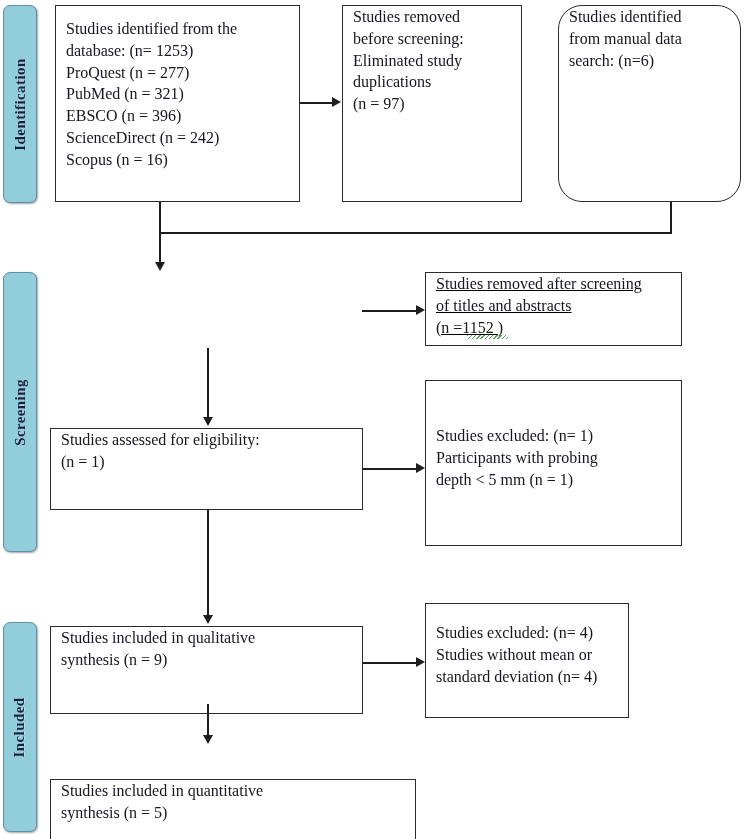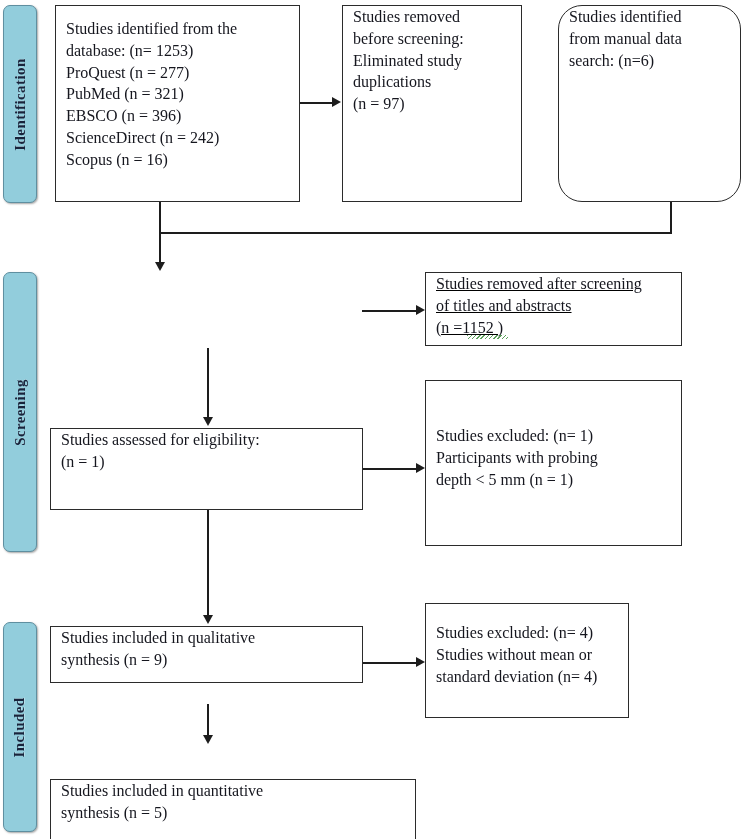--- a/index.html
+++ b/index.html
@@ -165,21 +165,21 @@
      Participants with probing
      depth &lt; 5 mm (n = 1)</div>
   </div>
 
   <div class="line-h" style="left:363px; top:468px; width:55px;"></div>
   <div class="arrow-right" style="left:416px; top:463px;"></div>
 
   <div class="line-v" style="left:207px; top:510px; height:108px;"></div>
   <div class="arrow-down" style="left:203px; top:615px;"></div>
 
-  <div class="box" style="left:50px; top:626px; width:313px; height:57px;">
+  <div class="box" style="left:50px; top:626px; width:313px; height:88px;">
     <div class="box-text">Studies included in qualitative
 synthesis (n = 9)</div>
   </div>
 
   <div class="box top-aligned" style="left:425px; top:603px; width:204px; height:115px;">
     <div class="box-text" style="padding-top:18px;">Studies excluded:  (n= 4)
      Studies without mean or
      standard deviation  (n= 4)</div>
   </div>
 

